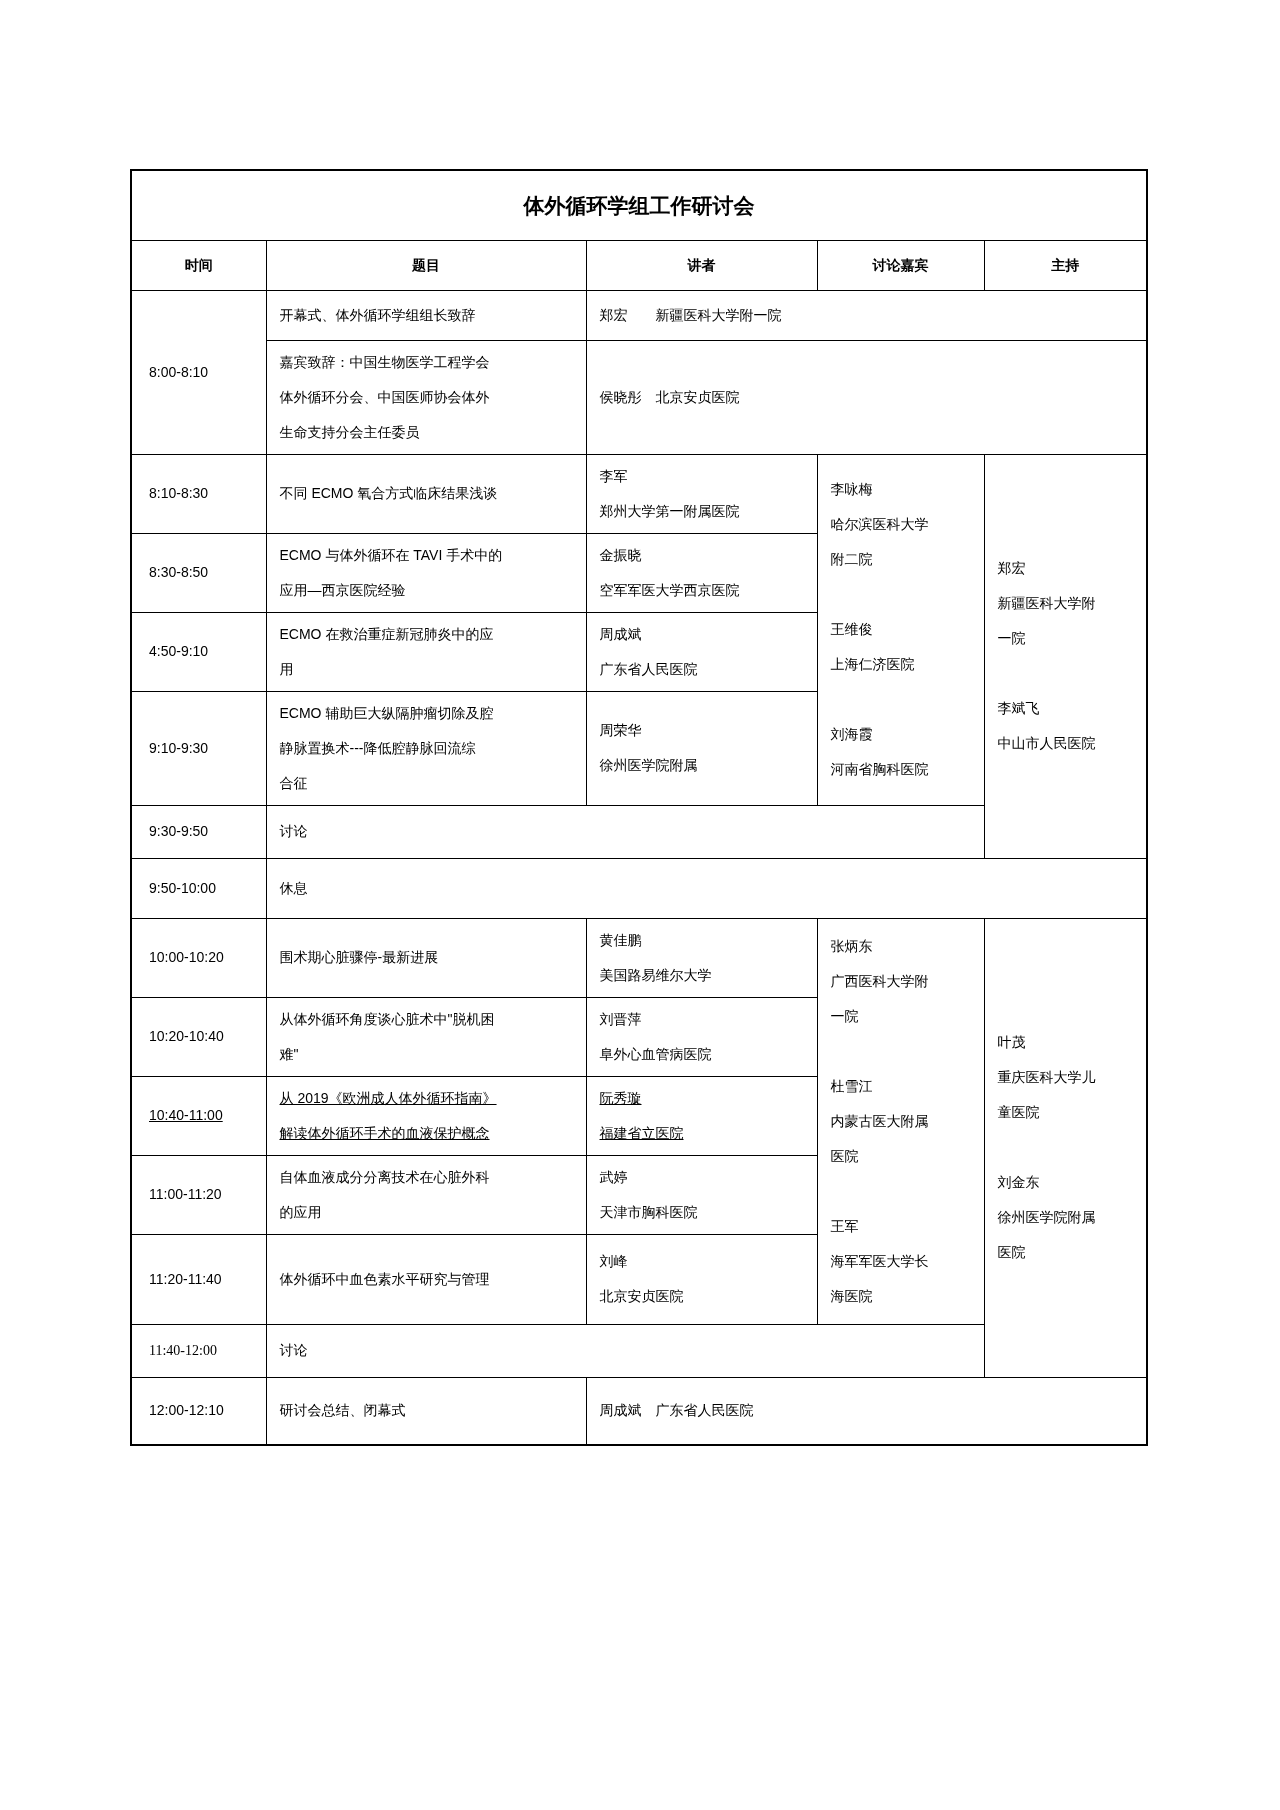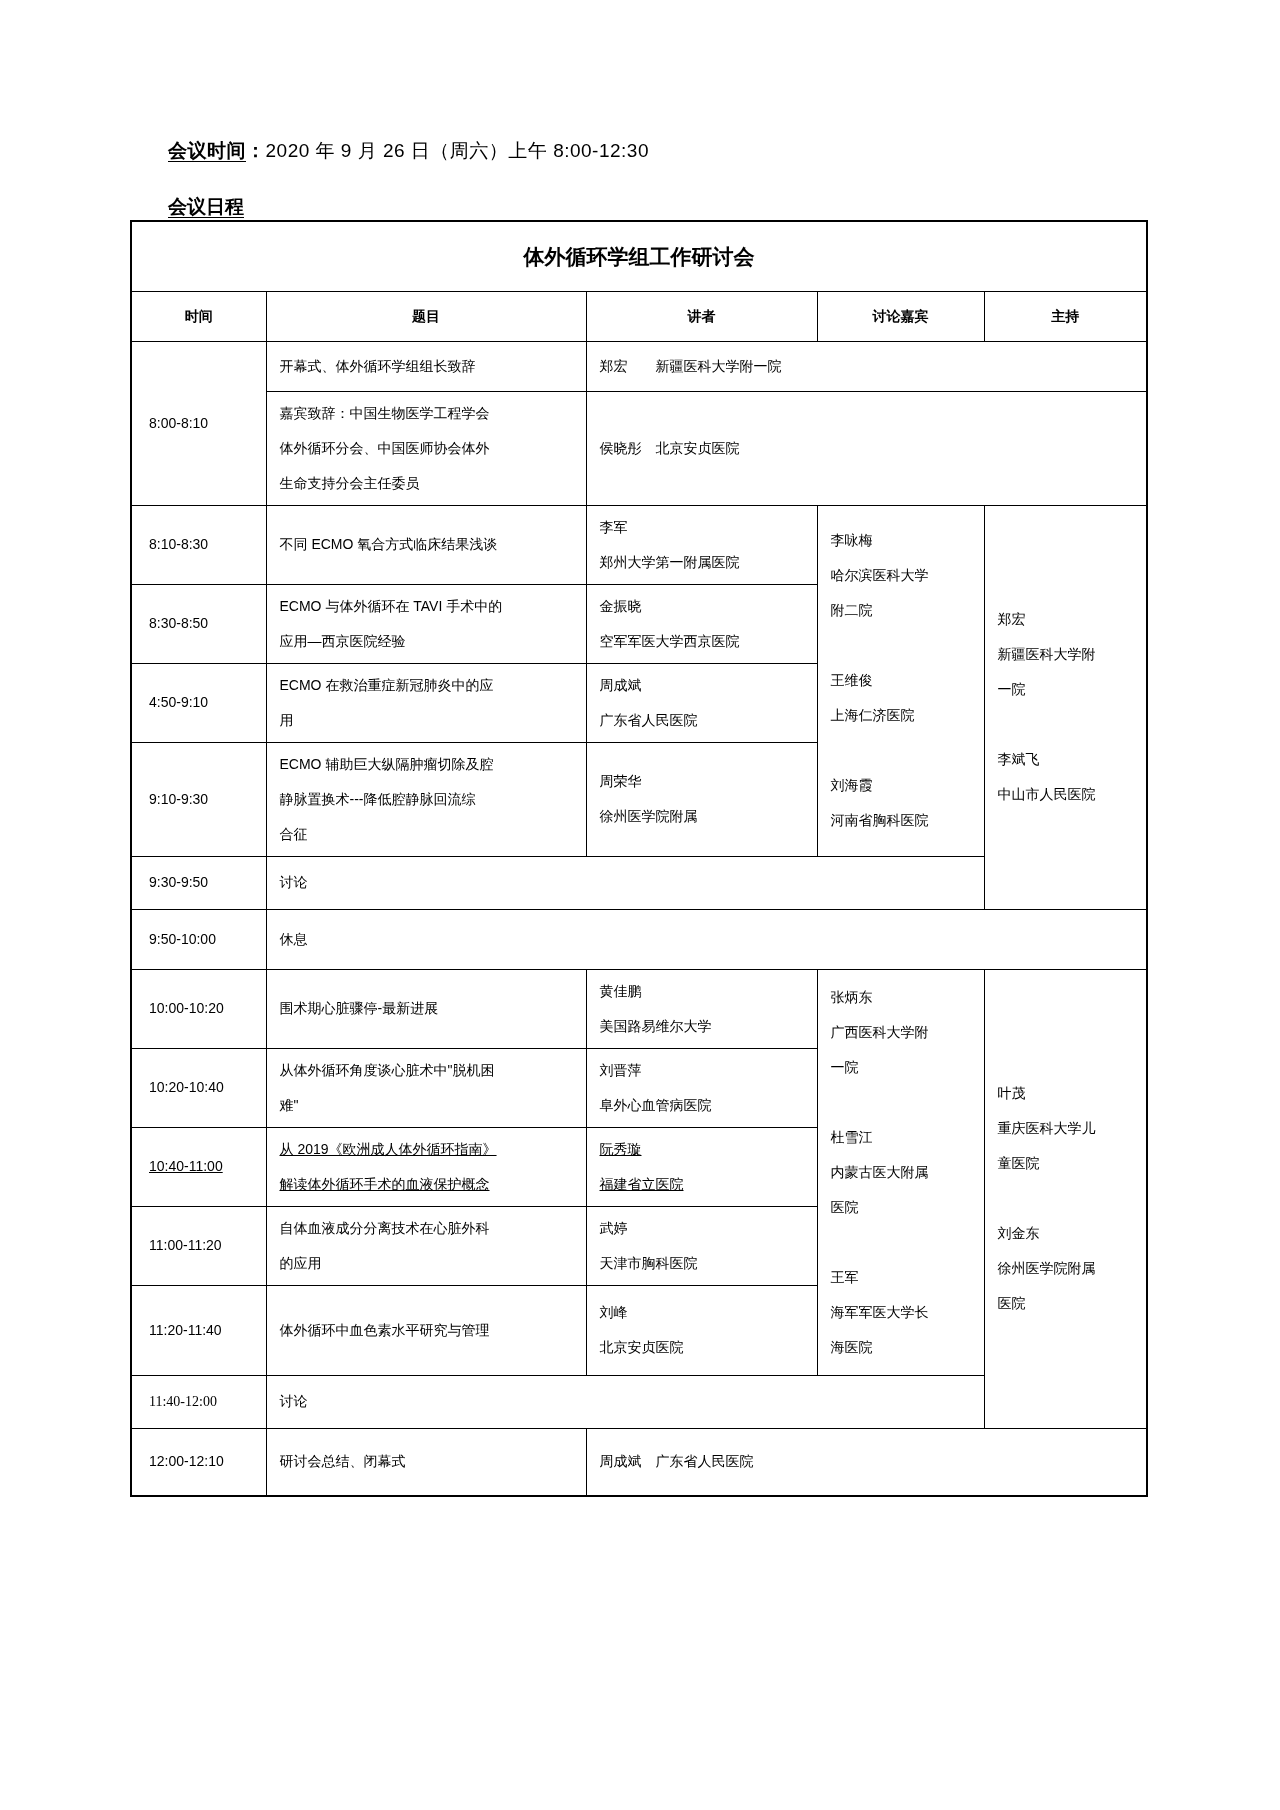--- a/index.html
+++ b/index.html
@@ -32,20 +32,21 @@
     margin: 30px 0 0 38px;
     font-size: 19px;
     font-weight: bold;
     text-decoration: underline;
     text-underline-offset: 4px;
   }
   table.schedule {
     border-collapse: collapse;
     table-layout: fixed;
     width: 1016px;
+    margin-top: 31px;
     border: 2px solid #000;
   }
   col.c-time   { width: 135px; }
   col.c-topic  { width: 320px; }
   col.c-speak  { width: 231px; }
   col.c-guest  { width: 167px; }
   col.c-host   { width: 163px; }
   .schedule td, .schedule th {
     border: 1px solid #000;
     vertical-align: middle;
@@ -71,23 +72,21 @@
   .schedule td.time-cell {
     padding-left: 17px;
     white-space: nowrap;
   }
 </style>
 </head>
 <body>
 
 <div class="doc">
 
-  <p class="meta-line"><span class="meta-label">会议时间</span><span class="meta-colon">：</span><span class="meta-value">2020 年 9 月 26 日（周六）上午 8:00-12:30</span></p>
-
-  <p class="agenda-heading">会议日程</p>
+
 
   <table class="schedule">
     <colgroup>
       <col class="c-time">
         <col class="c-topic">
         <col class="c-speak">
         <col class="c-guest">
         <col class="c-host">
     </colgroup>
     <tbody>

